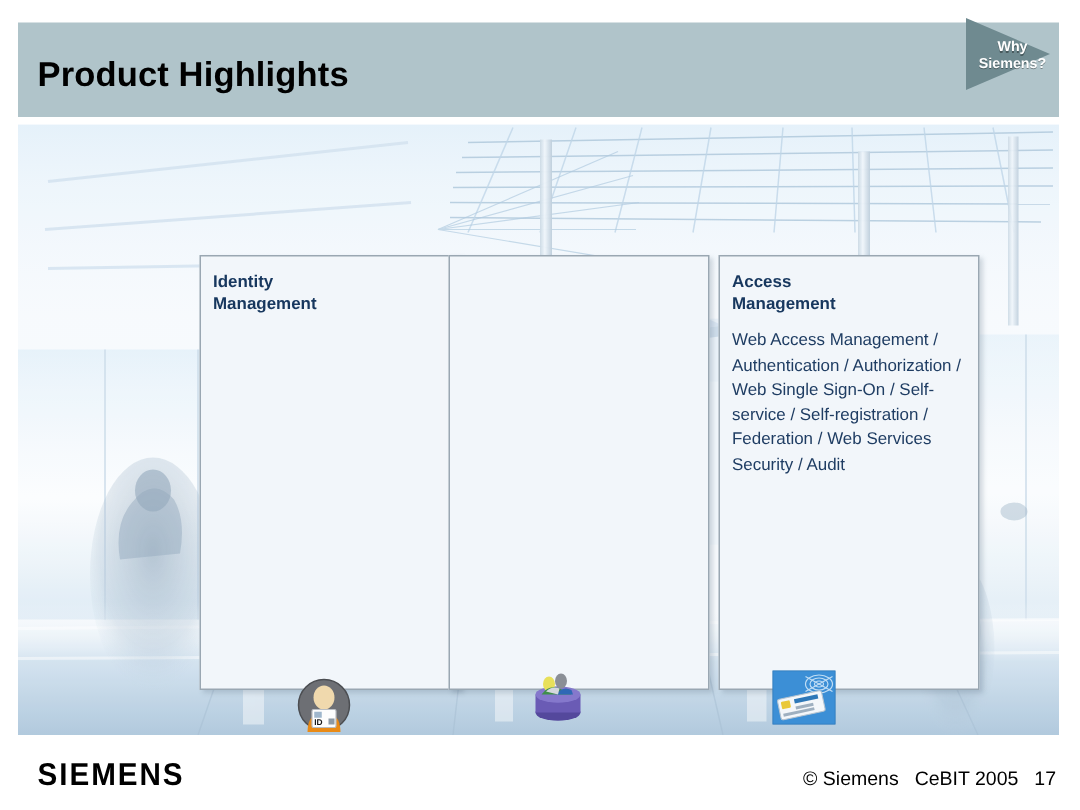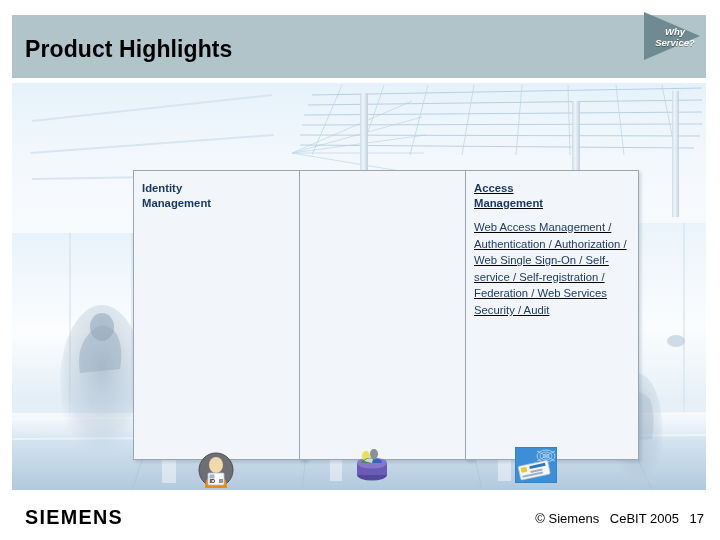--- a/index.html
+++ b/index.html
@@ -41,21 +41,20 @@
     white-space: nowrap;
   }
 
   
   .why-flag {
     position: absolute;
     left: 640px;
     top: 8px;
     width: 70px;
     height: 56px;
-    font-style: italic;
   }
   .why-flag .tri {
     position: absolute;
     left: 4px;
     top: 4px;
     width: 0;
     height: 0;
     border-top: 24px solid transparent;
     border-bottom: 24px solid transparent;
     border-left: 56px solid #6f8a90;
@@ -108,21 +107,21 @@
     border-top: 1px solid #9aa7b2;
     border-left: 1px solid #9aa7b2;
     border-right: 1px solid #9aa7b2;
     border-bottom: 1px solid #9aa7b2;
     box-shadow: 2px 2px 3px rgba(90,110,130,0.25);
     box-sizing: border-box;
     padding: 10px 8px 8px 8px;
   }
   #card-1 { left: 133px; }
   #card-2 { left: 299px; }
-  #card-3 { left: 465px; text-decoration: underline; }
+  #card-3 { left: 479px; }
 
   .card-title {
     font-size: 11.3px;
     font-weight: bold;
     color: #17375e;
     line-height: 14.5px;
     margin: 0 0 9px 0;
     white-space: pre-line;
   }
   .card-body {
@@ -167,21 +166,21 @@
 
 <div class="slide">
 
   <div class="header-band"></div>
   <div class="slide-title">Product Highlights</div>
 
   <div class="why-flag">
     <div class="tri"></div>
     <div class="label">
       <div>Why</div>
-      <div>Service?</div>
+      <div>Siemens?</div>
     </div>
   </div>
 
   <div class="photo">
     <svg viewBox="0 0 694 407" preserveAspectRatio="none" aria-hidden="true">
       <defs>
         <linearGradient id="glassPane" x1="0" y1="0" x2="0" y2="1">
           <stop offset="0%" stop-color="#dfeef9" stop-opacity="0.95"></stop>
           <stop offset="55%" stop-color="#ffffff" stop-opacity="0.75"></stop>
           <stop offset="100%" stop-color="#cfe2f0" stop-opacity="0.9"></stop>

